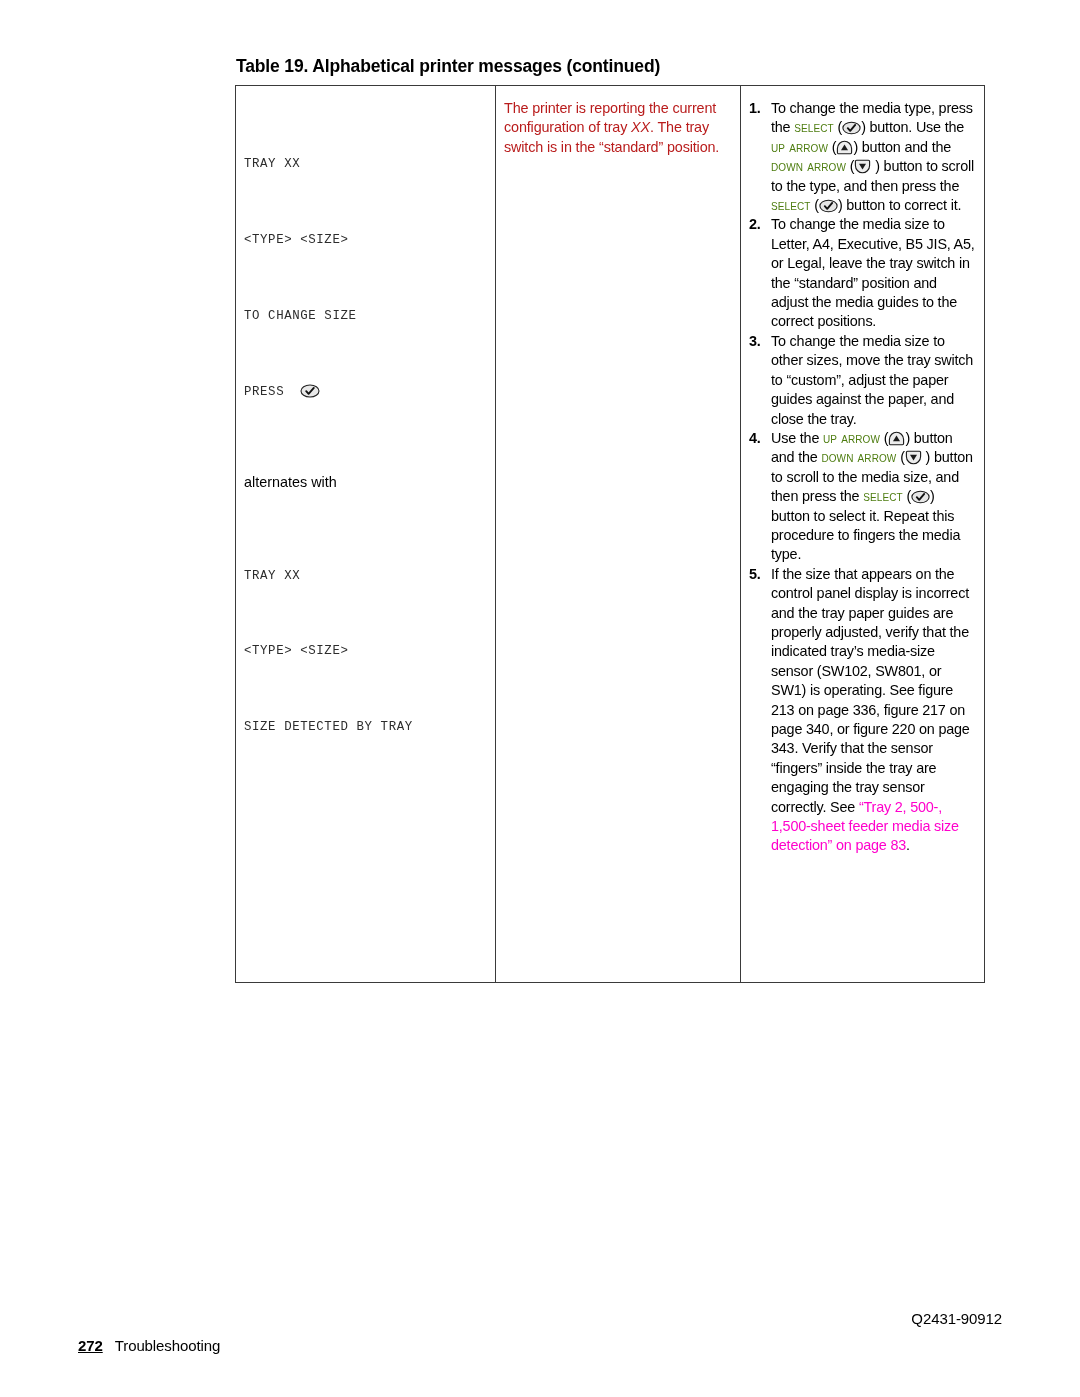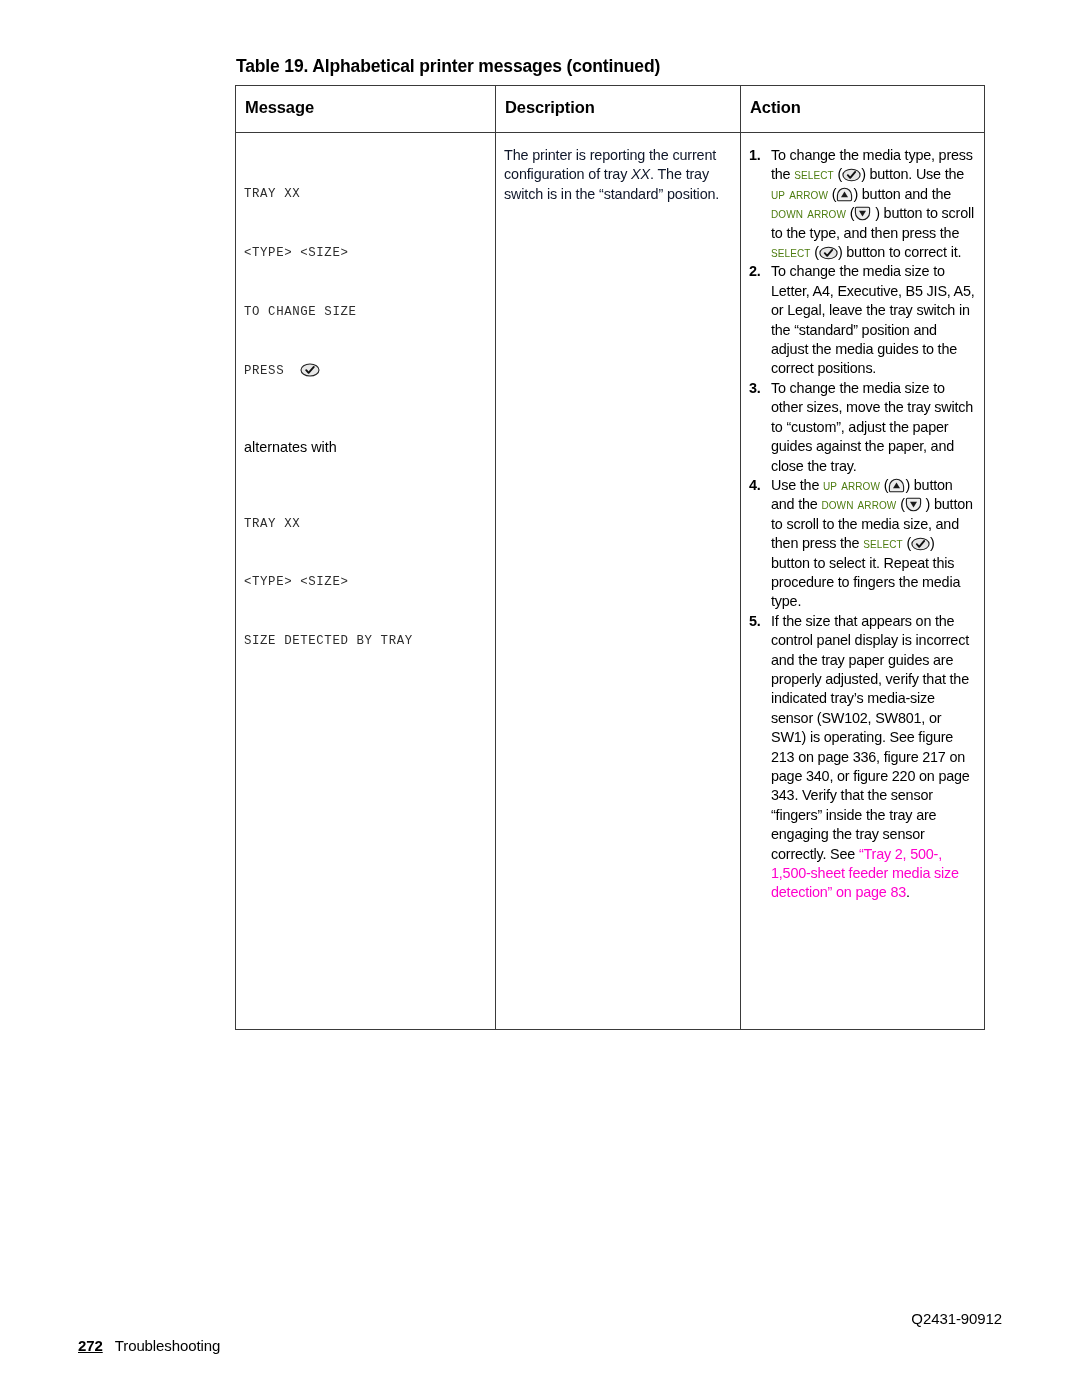--- a/index.html
+++ b/index.html
@@ -70,36 +70,36 @@
 
   
   .mono {
     font-family: "Liberation Mono", "DejaVu Sans Mono", monospace;
     font-size: 12.4px;
     line-height: 19.6px;
     color: #2c2c2c;
     letter-spacing: 0.6px;
     white-space: pre;
   }
-  .mono-line { display: block; height: 19.6px; }
+  .mono-line { display: block; height: 19.6px; margin-top: 17px; }
   .alternates {
     font-family: "Liberation Sans", sans-serif;
     font-size: 14.4px;
     color: #000;
     letter-spacing: 0;
-    margin: 19px 0 19px 0;
+    margin: 33px 0 19px 0;
     line-height: 17px;
   }
 
   
   .prose {
     font-size: 14.4px;
     line-height: 19.4px;
     letter-spacing: -0.15px;
-    color: #0f172a;
+    color: #b91c1c;
   }
   .prose .ital { font-style: italic; }
 
   
   .steps { margin: 0; padding: 0; list-style: none; }
   .step {
     display: flex;
     align-items: flex-start;
     font-size: 14.4px;
     line-height: 19.4px;
@@ -159,31 +159,20 @@
 </style>
 </head>
 <body>
 
 <div class="page">
 
   <div class="table-caption">Table 19. Alphabetical printer messages (continued)</div>
 
   <div class="table">
 
-    <div class="thead">
-      <div class="col-msg">
-        <div class="th">Message</div>
-      </div>
-      <div class="col-desc">
-        <div class="th">Description</div>
-      </div>
-      <div class="col-act">
-        <div class="th">Action</div>
-      </div>
-    </div>
 
     <div class="tbody">
 
       <div class="col-msg">
         <div class="cell">
           <div class="mono">
             <span class="mono-line">TRAY XX</span>
             <span class="mono-line">&lt;TYPE&gt; &lt;SIZE&gt;</span>
             <span class="mono-line">TO CHANGE SIZE</span>
             <span class="mono-line"><span>PRESS</span><span>  </span><span class="btn-icon"><svg width="20" height="14" viewBox="0 0 20 14">

